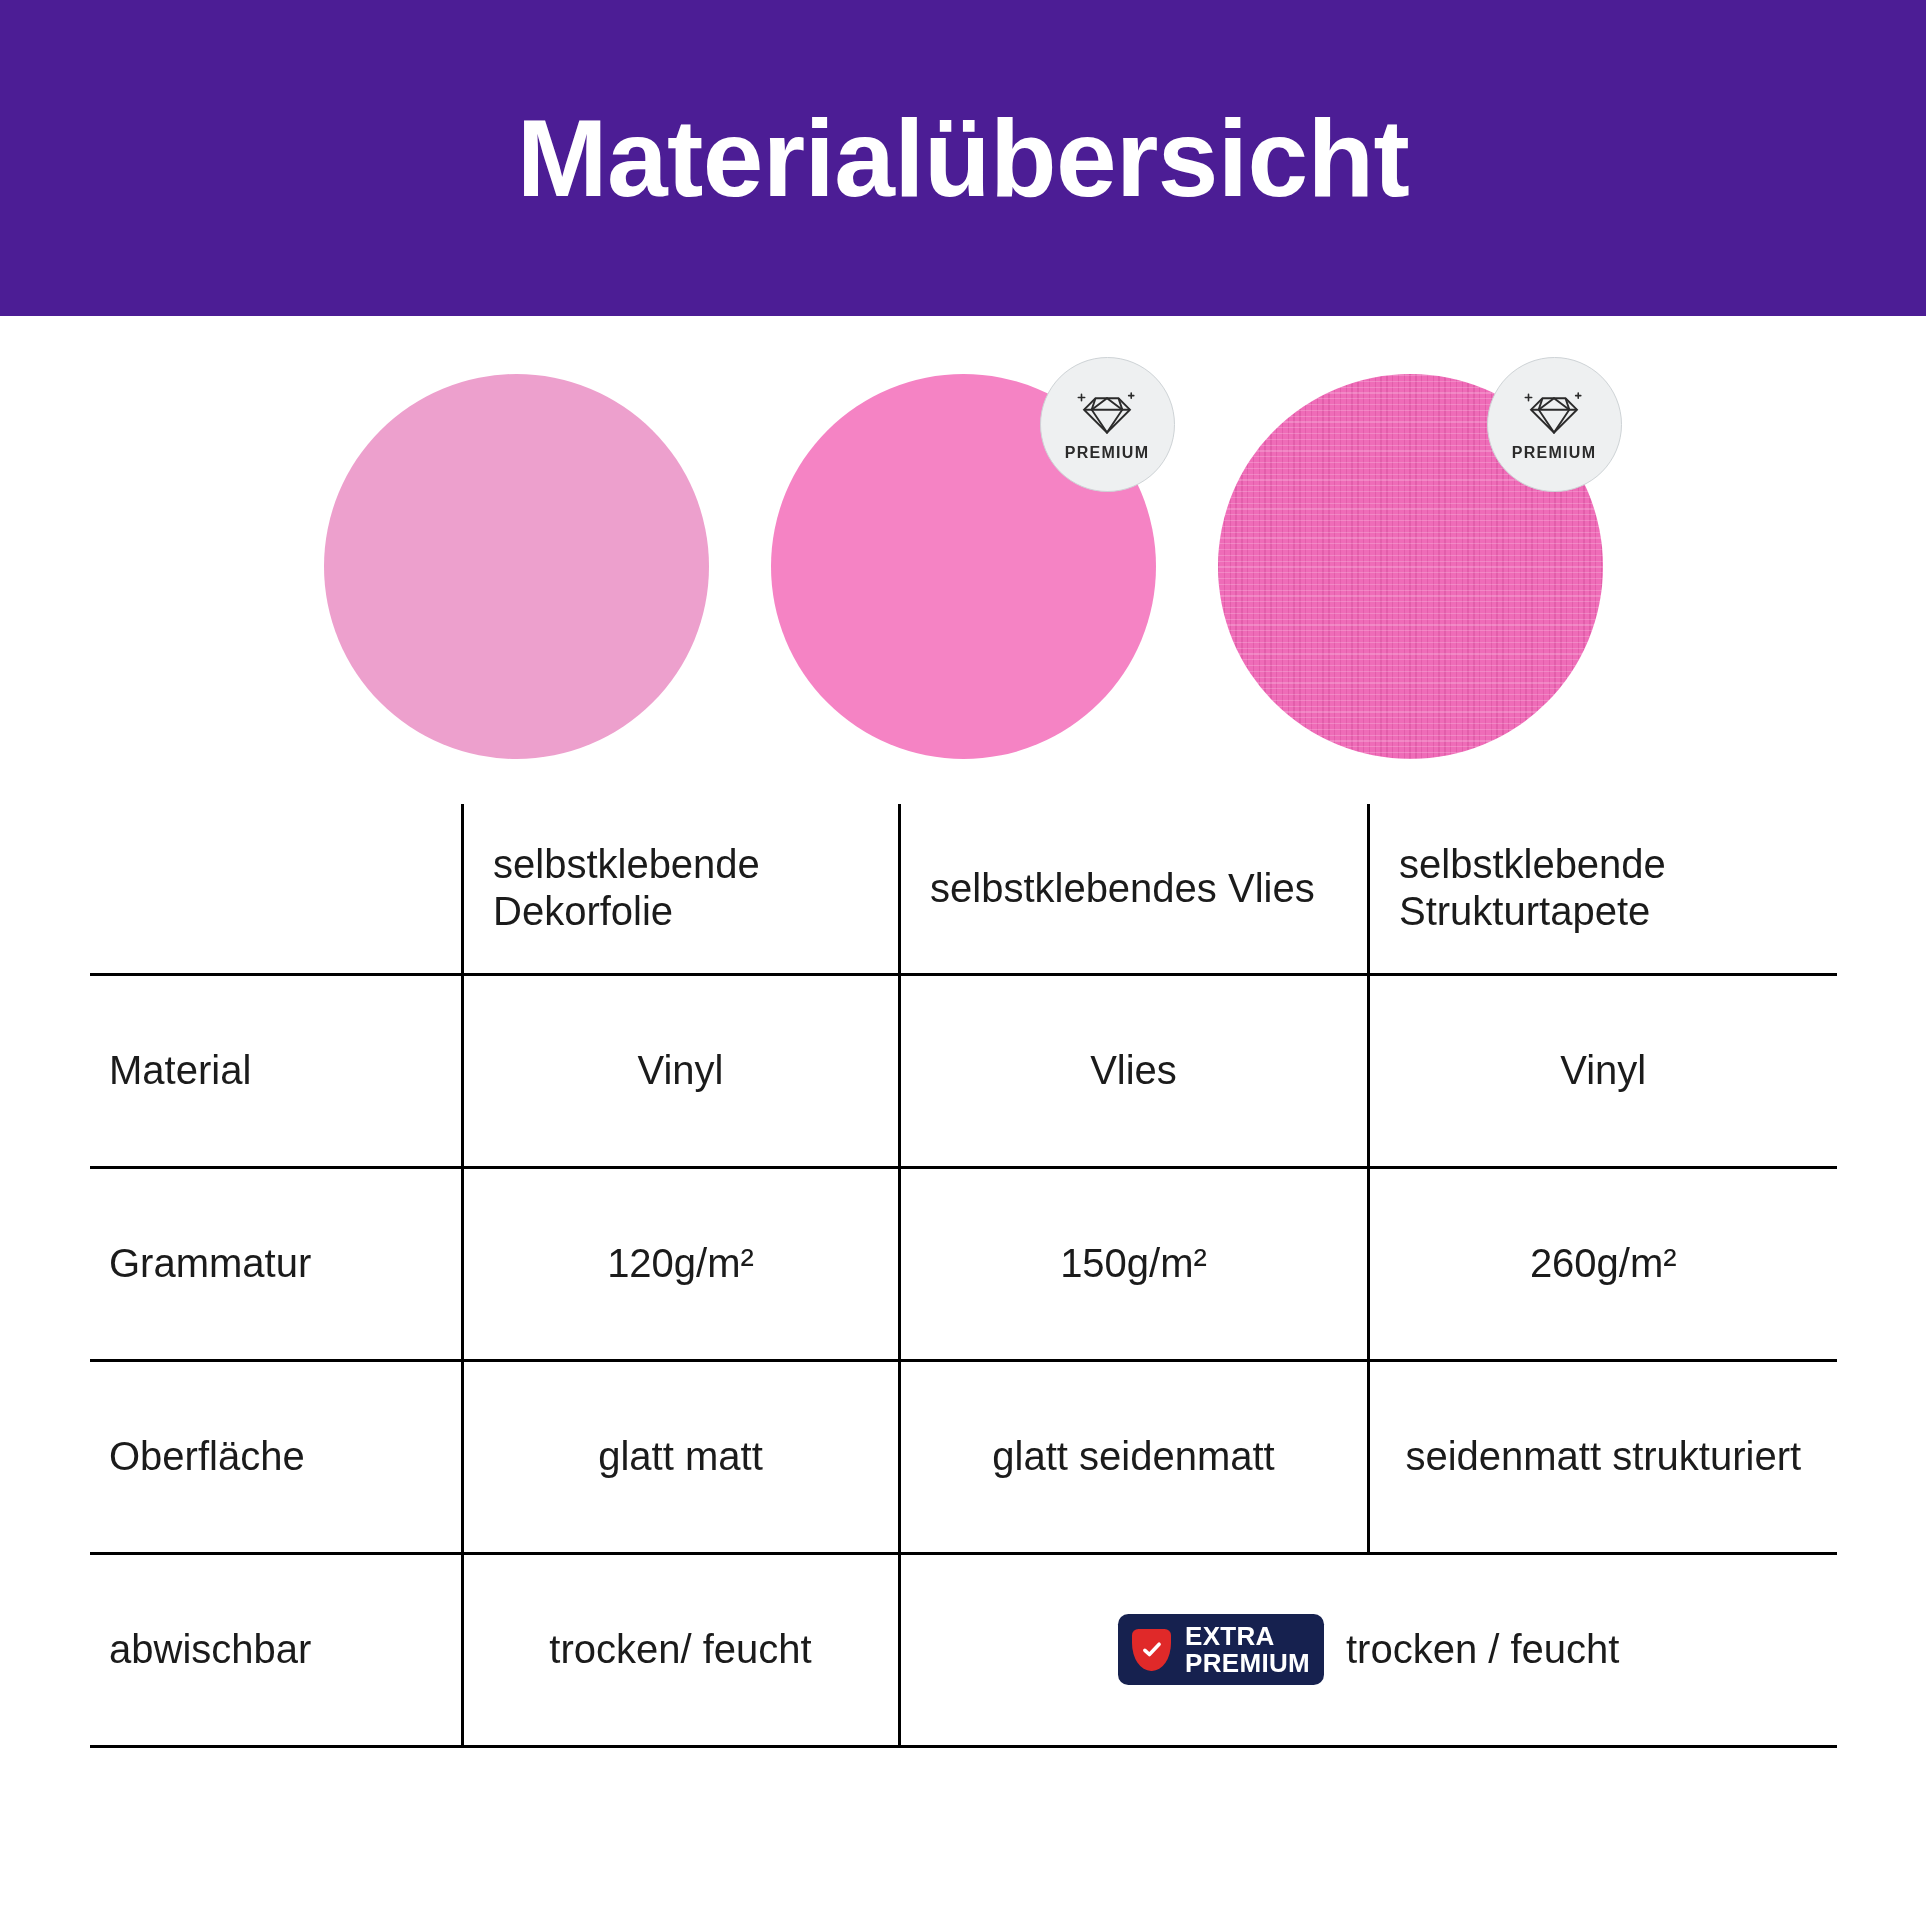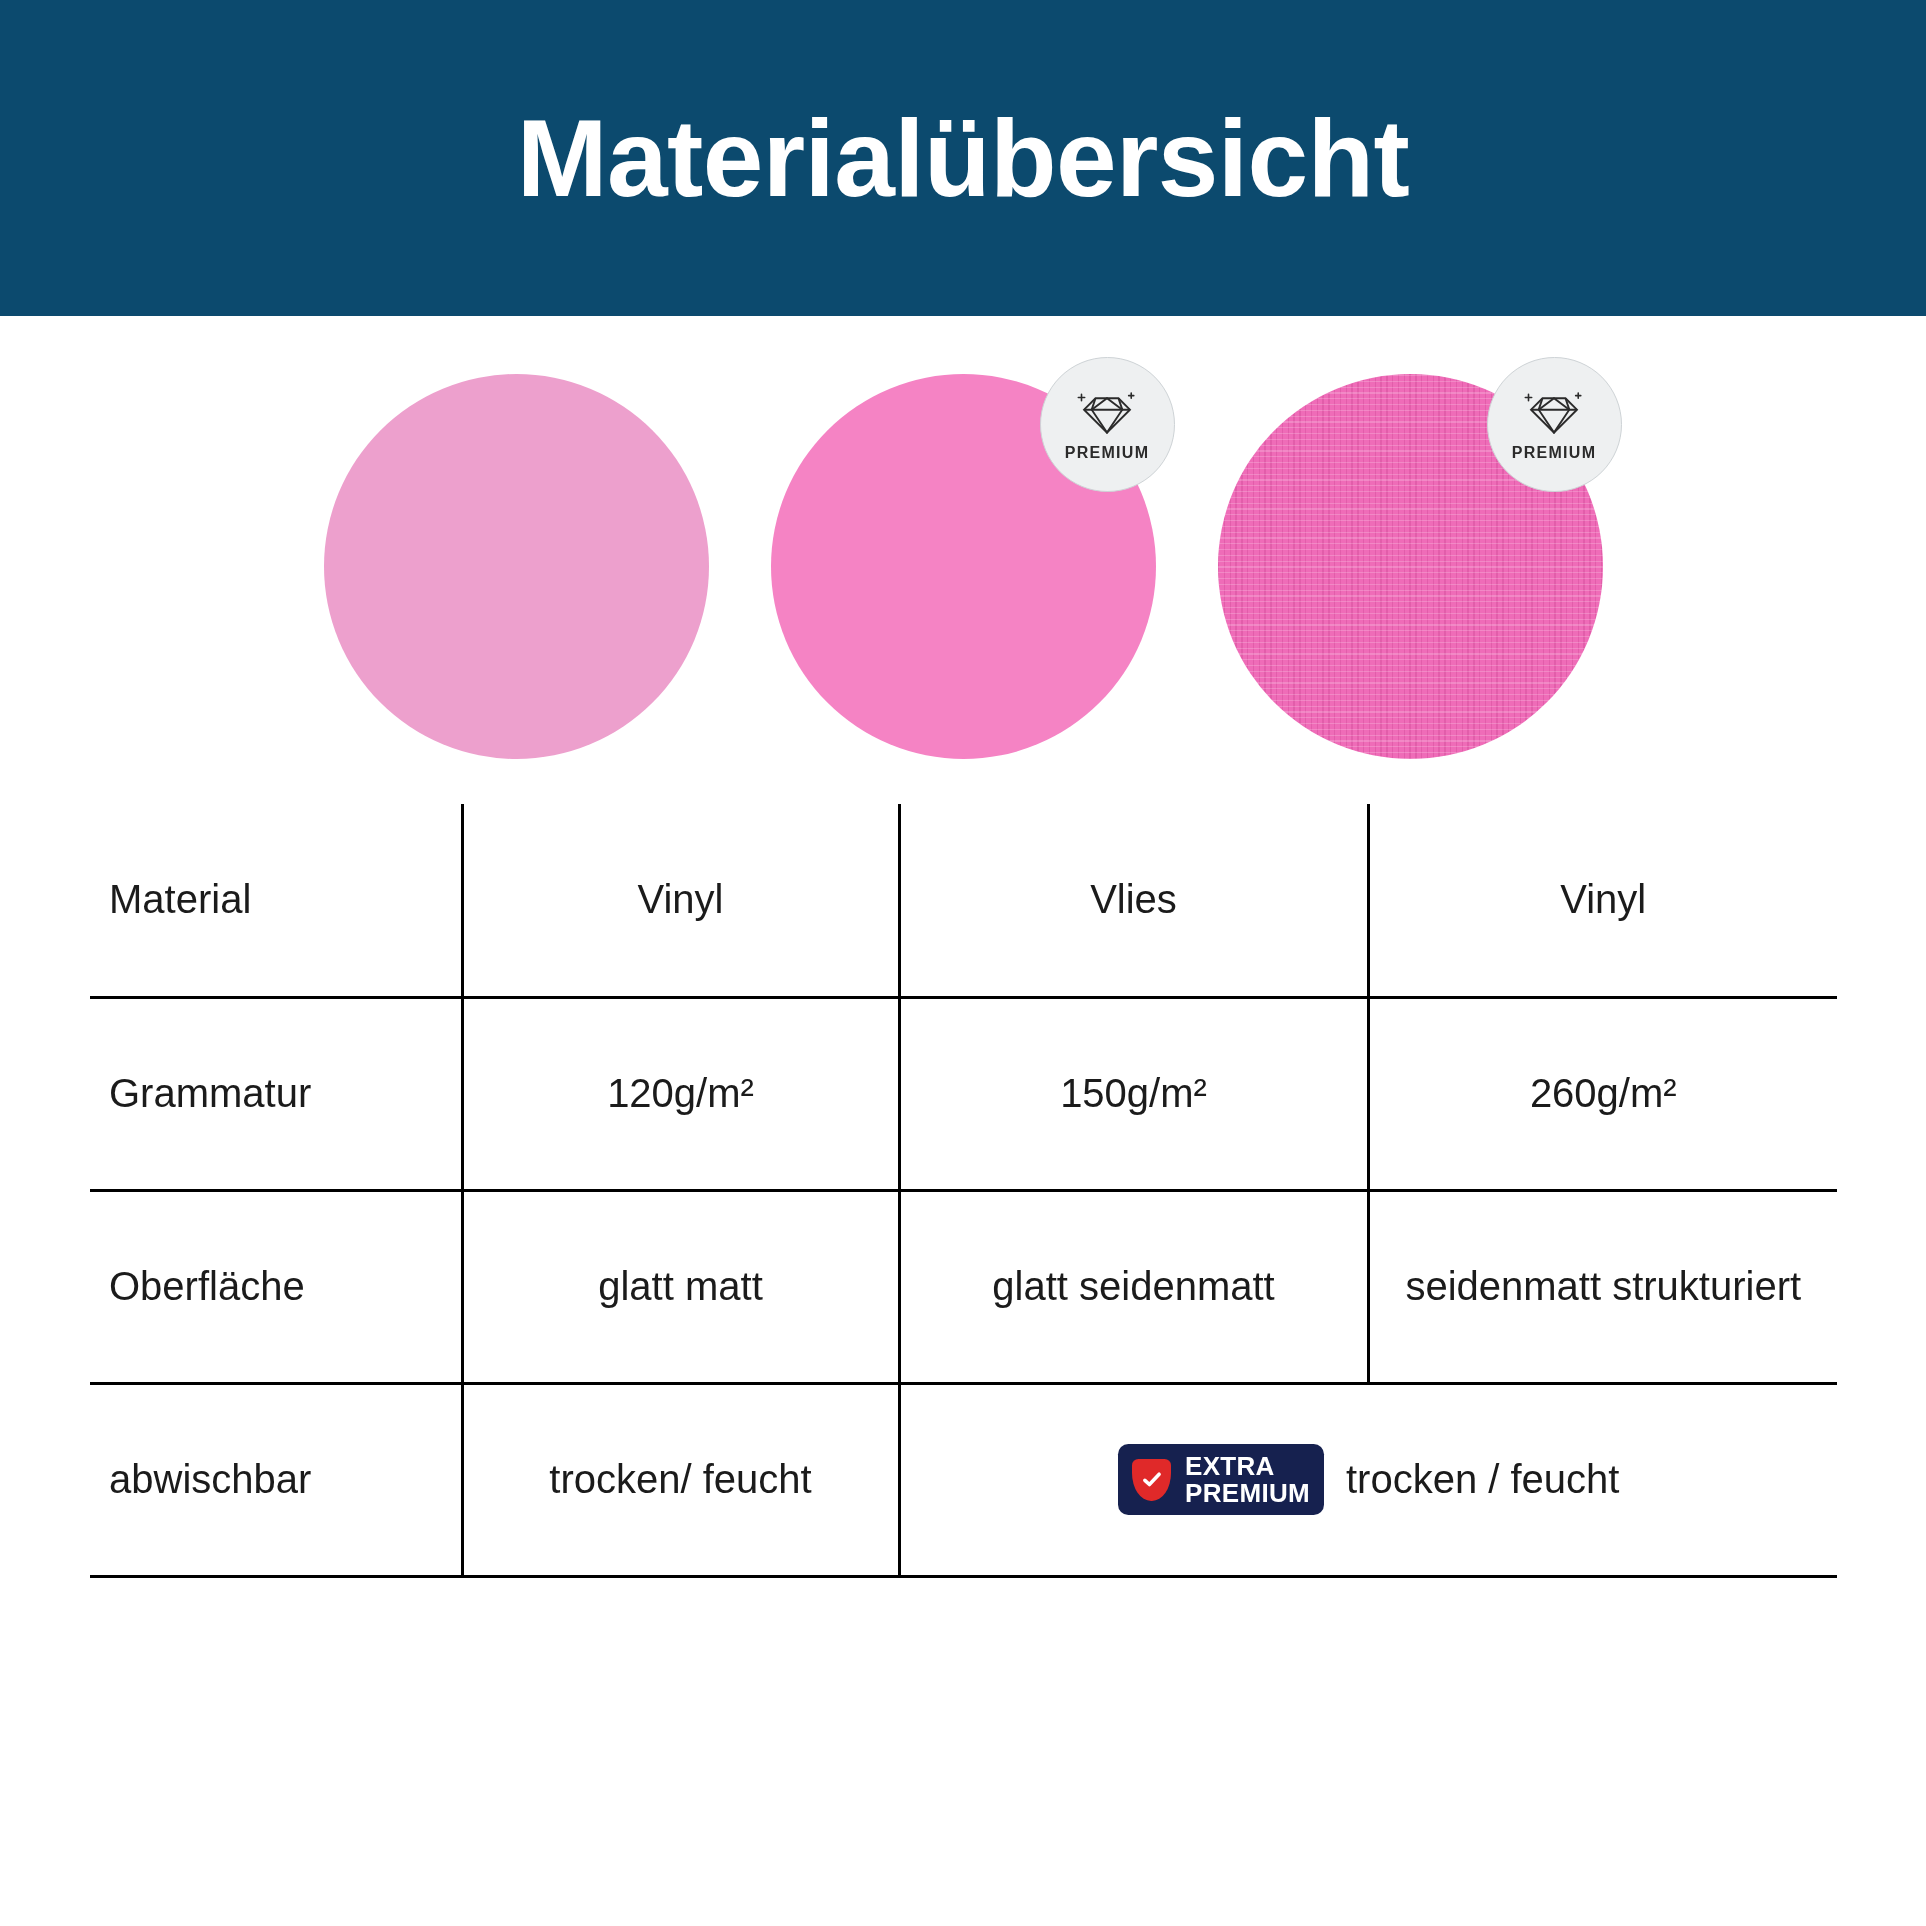--- a/index.html
+++ b/index.html
@@ -12,21 +12,21 @@
     height: 1926px;
     font-family: "Liberation Sans", sans-serif;
     color: #1b1b1b;
     overflow: hidden;
   }
 
   
   .header {
     width: 100%;
     height: 316px;
-    background: #0c4a6e;
+    background: #4c1d95;
     display: flex;
     align-items: center;
     justify-content: center;
     box-sizing: border-box;
   }
   .header-title {
     color: #ffffff;
     font-size: 109px;
     font-weight: bold;
     letter-spacing: -0.6px;
@@ -232,20 +232,26 @@
 <div class="table-area">
   <table class="matrix">
     <colgroup>
       <col class="c0">
         <col class="c1">
         <col class="c2">
         <col class="c3">
     </colgroup>
     <tbody>
 
+      <tr class="head-row">
+        <td class="vline"></td>
+        <td class="hdr vline">selbstklebende Dekorfolie</td>
+        <td class="hdr vline">selbstklebendes Vlies</td>
+        <td class="hdr">selbstklebende Strukturtapete</td>
+      </tr>
 
       <tr class="body-row">
         <td class="rowlabel vline">Material</td>
         <td class="vline">Vinyl</td>
         <td class="vline">Vlies</td>
         <td>Vinyl</td>
       </tr>
 
       <tr class="body-row">
         <td class="rowlabel vline">Grammatur</td>

